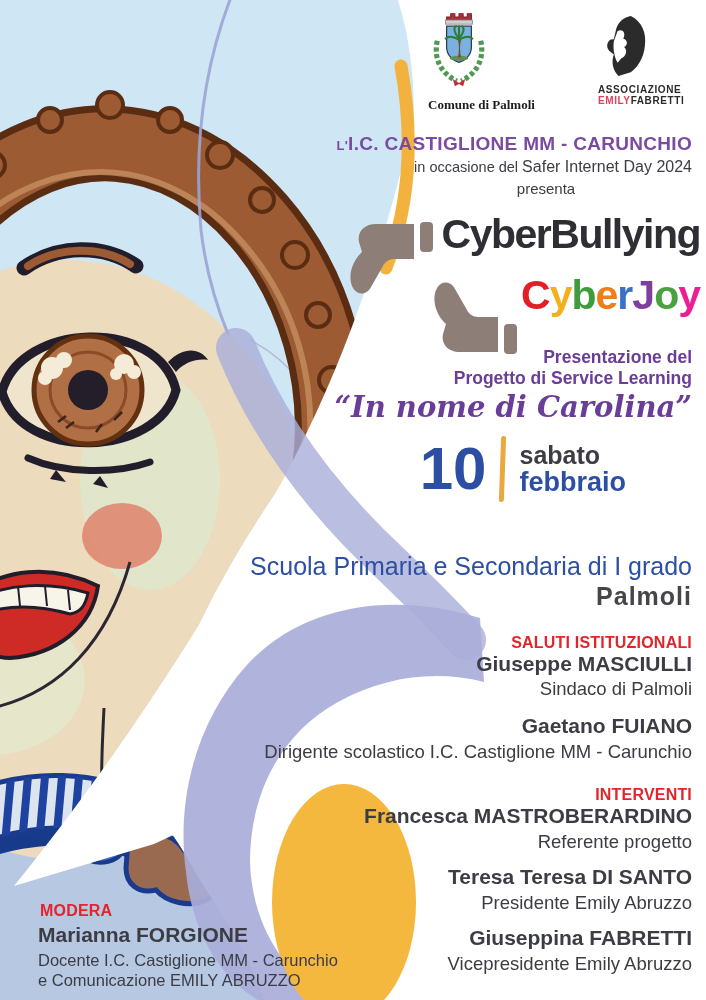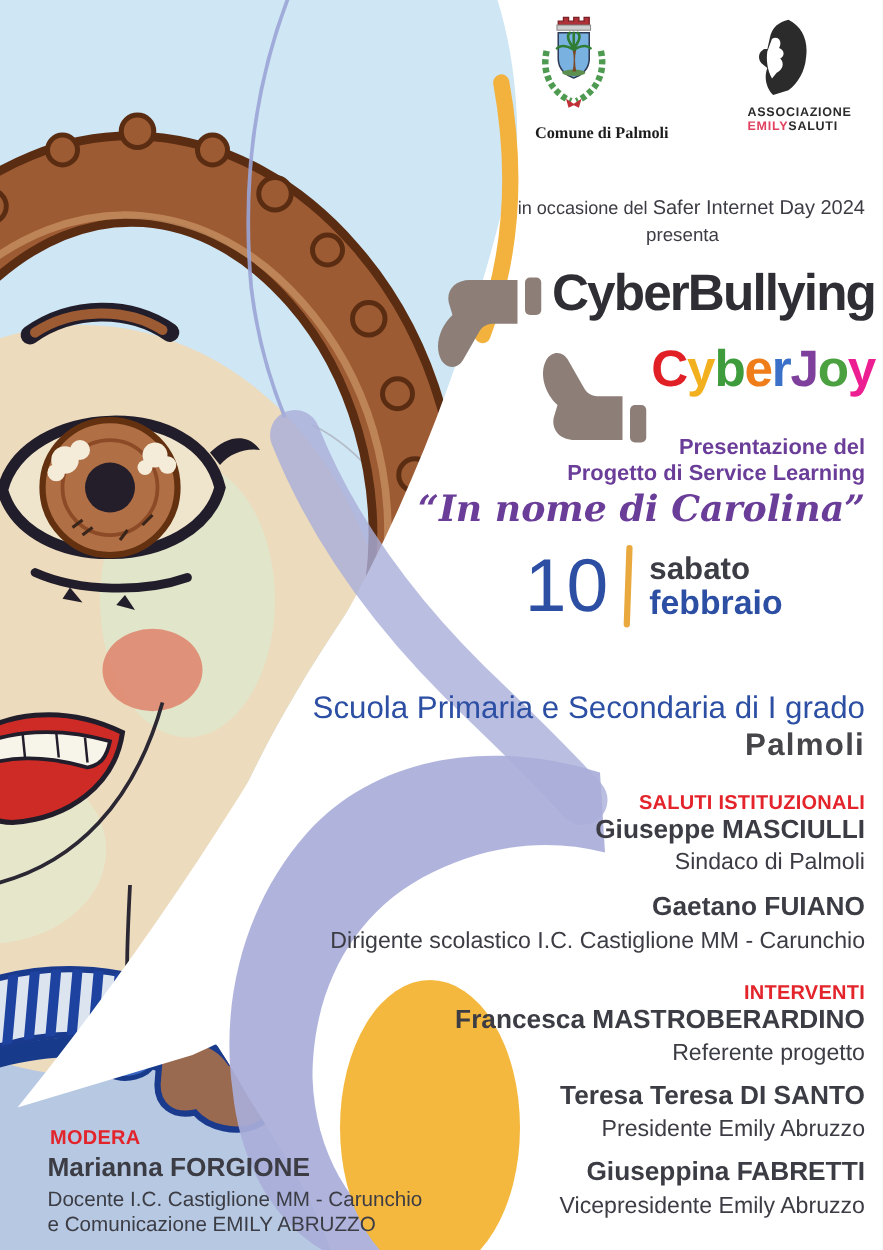--- a/index.html
+++ b/index.html
@@ -29,21 +29,21 @@
   
   .cyber1{top:211px;right:6px;font-size:41px;font-weight:bold;letter-spacing:-1.5px;color:#2f2e34;}
   .cyber2{top:272px;right:6px;font-size:41px;font-weight:bold;letter-spacing:-1px;}
 
   .sub1{top:347px;font-size:17.5px;font-weight:bold;color:var(--deep_purple);line-height:21px;}
   .quote{top:390px;font-family:"DejaVu Serif",serif;font-style:italic;font-weight:bold;
          font-size:29px;color:var(--deep_purple);}
 
   
   .date-row{top:436px;right:80px;display:flex;align-items:center;gap:14px;}
-  .date-day{font-size:60px;font-weight:normal;color:var(--blue);line-height:1;}
+  .date-day{font-size:60px;font-weight:bold;color:var(--blue);line-height:1;}
   .date-divider{width:5px;height:66px;background:var(--amber);border-radius:3px;transform:rotate(2deg);}
   .date-col{text-align:left;line-height:1.05;}
   .date-weekday{font-size:25px;font-weight:bold;color:var(--dark);}
   .date-month{font-size:27px;font-weight:bold;color:var(--blue);}
 
   .when-line{top:524px;font-size:23px;font-weight:bold;color:var(--blue);}
   .when-line .ore{font-size:19px;color:var(--dark);margin-right:8px;}
   .when-line .time{font-size:24px;}
   .when-line .sep{margin:0 6px;}
   .school2-line{top:552px;font-size:25px;font-weight:normal;color:var(--blue);}
@@ -229,23 +229,24 @@
   </div>
 
   <div class="logo-wrap emily-wrap">
     <svg width="58" height="62" viewBox="0 0 60 66">
       <path d="M34,2 C46,8 51,20 49,34 C48,46 42,56 34,62 L21,66 C15,60 13,51 16,43
                L11,39 C7,35 9,26 16,27 L18,18 C20,8 26,4 34,2 Z" fill="#2b2b2b"></path>
       <path d="M20,18 C26,15 29,21 26,26 C31,28 31,33 27,35 C31,39 29,45 24,47 L20,52
                C16,45 15,36 16,29 Z" fill="#ffffff"></path>
     </svg>
     <div class="emily-line1">ASSOCIAZIONE</div>
-    <div class="emily-line2"><span id="emilyAccent" style="color: rgb(224, 65, 94);">EMILY</span><span>SALUTI</span></div>
-  </div>
-
+    <div class="emily-line2"><span id="emilyAccent" style="color: rgb(224, 65, 94);">EMILY</span><span>FABRETTI</span></div>
+  </div>
+
+  <div class="abs r school-line"><span class="small-l">L'</span><span>I.C. CASTIGLIONE MM - CARUNCHIO</span></div>
 
   <div class="abs r occasion-line"><span>in occasione del</span><span class="event">Safer Internet Day 2024</span></div>
 
   <div class="abs presenta">presenta</div>
 
   <div class="abs r cyber1">CyberBullying</div>
   <div class="abs r cyber2"><span style="color: rgb(224, 32, 37);">C</span><span style="color: rgb(242, 176, 30);">y</span><span style="color: rgb(63, 156, 60);">b</span><span style="color: rgb(239, 125, 26);">e</span><span style="color: rgb(59, 112, 201);">r</span><span style="color: rgb(126, 63, 157);">J</span><span style="color: rgb(75, 160, 63);">o</span><span style="color: rgb(237, 30, 145);">y</span></div>
 
   <div class="abs r sub1">
     <div>Presentazione del</div>

